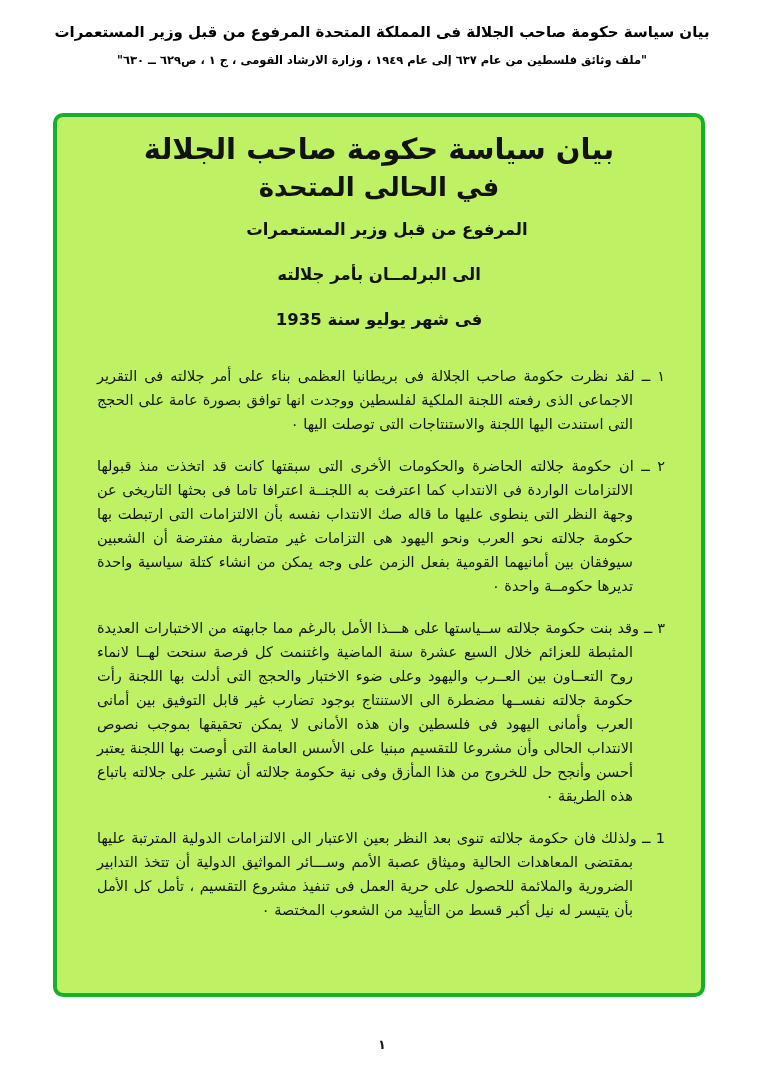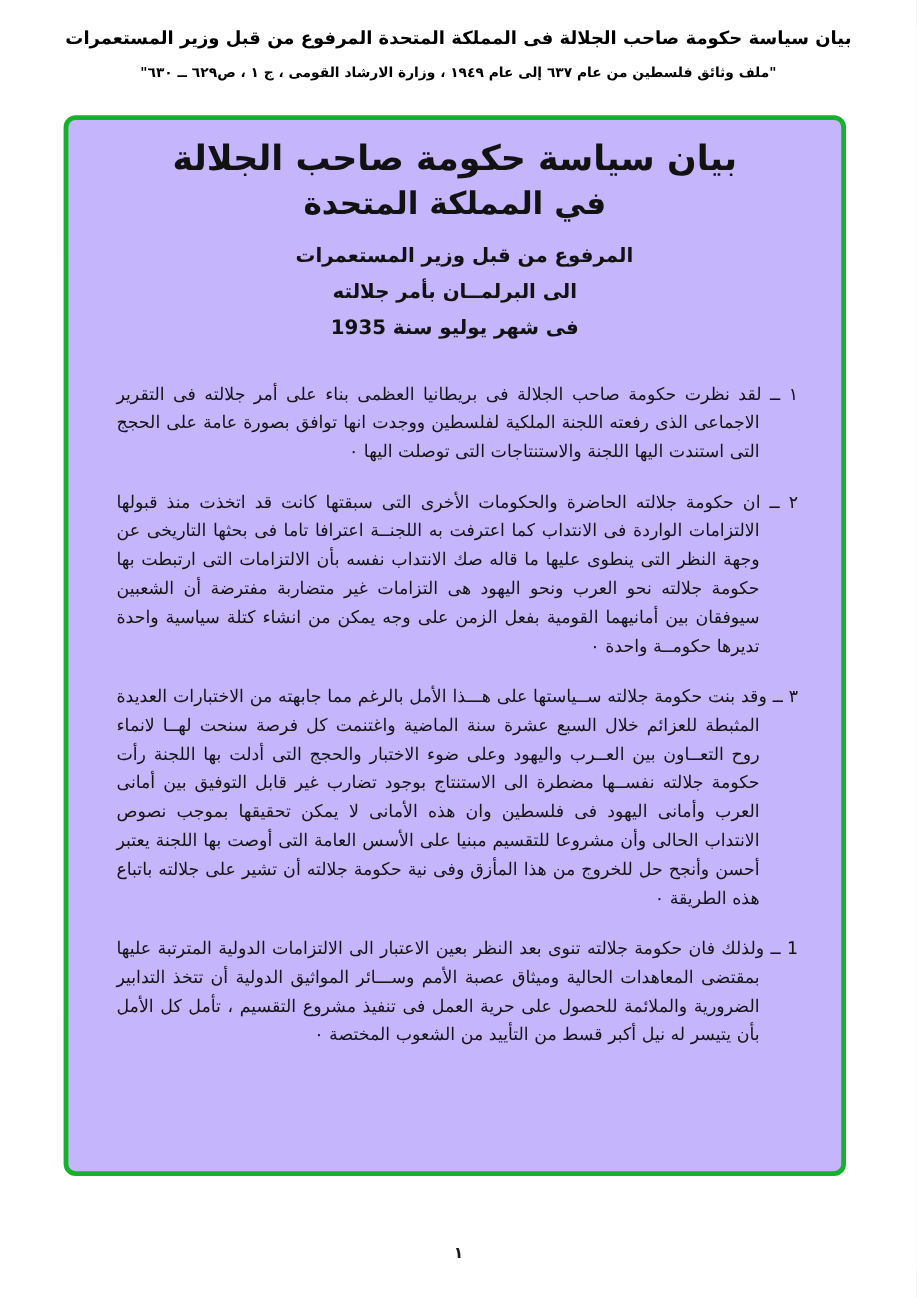--- a/index.html
+++ b/index.html
@@ -20,36 +20,36 @@
     top: 22px; left: 0; width: 100%;
     text-align: center;
     color: #000000;
     font-weight: bold;
     direction: rtl;
   }
   .hdr1 { font-size: 15px; line-height: 20px; }
   .hdr2 { font-size: 11.5px; line-height: 16px; margin-top: 10px; }
   .frame {
     position: absolute;
-    left: 53px; top: 96px;
+    left: 53px; top: 113px;
     width: 644px; height: 876px;
     border: 4px solid #17b02c;
     border-radius: 10px;
-    background: #c4b5fd;
+    background: #bef264;
     box-sizing: content-box;
   }
   .title-block {
     text-align: center;
     color: #121212;
     font-weight: bold;
     direction: rtl;
   }
   .title1 { margin-top: 13px; font-size: 29px; line-height: 38px; }
   .title2 { margin-top: 2px;  font-size: 26px; line-height: 34px; }
-  .sub    { font-size: 16.5px; line-height: 22px; margin-top: 8px; }
+  .sub    { font-size: 16.5px; line-height: 22px; margin-top: 23px; }
   .sub-first { margin-top: 15px; padding-left: 16px; }
   .body-text {
     margin: 33px 36px 0 40px;
     color: #141414;
     font-weight: normal;
     font-size: 14.5px;
     line-height: 24px;
     text-align: justify;
     direction: rtl;
   }
@@ -75,21 +75,21 @@
 
   <header class="top-header">
     <div class="hdr1">بيان سياسة حكومة صاحب الجلالة فى المملكة المتحدة المرفوع من قبل وزير المستعمرات</div>
     <div class="hdr2">"ملف وثائق فلسطين من عام ٦٣٧ إلى عام ١٩٤٩ ، وزارة الارشاد القومى ، ج ١ ، ص٦٢٩ ــ ٦٣٠"</div>
   </header>
 
   <div class="frame" style="border-color: rgb(23, 176, 44);">
 
     <div class="title-block">
       <div class="title1">بيان سياسة حكومة صاحب الجلالة</div>
-      <div class="title2">في المملكة المتحدة</div>
+      <div class="title2">في الحالى المتحدة</div>
       <div class="sub sub-first">المرفوع من قبل وزير المستعمرات</div>
       <div class="sub">الى البرلمــان بأمر جلالته</div>
       <div class="sub">فى شهر يوليو سنة 1935</div>
     </div>
 
     <div class="body-text">
       <p class="para"><span class="marker">١ ــ</span> <span class="ptext">لقد نظرت حكومة صاحب الجلالة فى بريطانيا العظمى بناء على أمر جلالته فى التقرير الاجماعى الذى رفعته اللجنة الملكية لفلسطين ووجدت انها توافق بصورة عامة على الحجج التى استندت اليها اللجنة والاستنتاجات التى توصلت اليها ٠</span></p>
 
       <p class="para"><span class="marker">٢ ــ</span> <span class="ptext">ان حكومة جلالته الحاضرة والحكومات الأخرى التى سبقتها كانت قد اتخذت منذ قبولها الالتزامات الواردة فى الانتداب كما اعترفت به اللجنــة اعترافا تاما فى بحثها التاريخى عن وجهة النظر التى ينطوى عليها ما قاله صك الانتداب نفسه بأن الالتزامات التى ارتبطت بها حكومة جلالته نحو العرب ونحو اليهود هى التزامات غير متضاربة مفترضة أن الشعبين سيوفقان بين أمانيهما القومية بفعل الزمن على وجه يمكن من انشاء كتلة سياسية واحدة تديرها حكومــة واحدة ٠</span></p>
 

